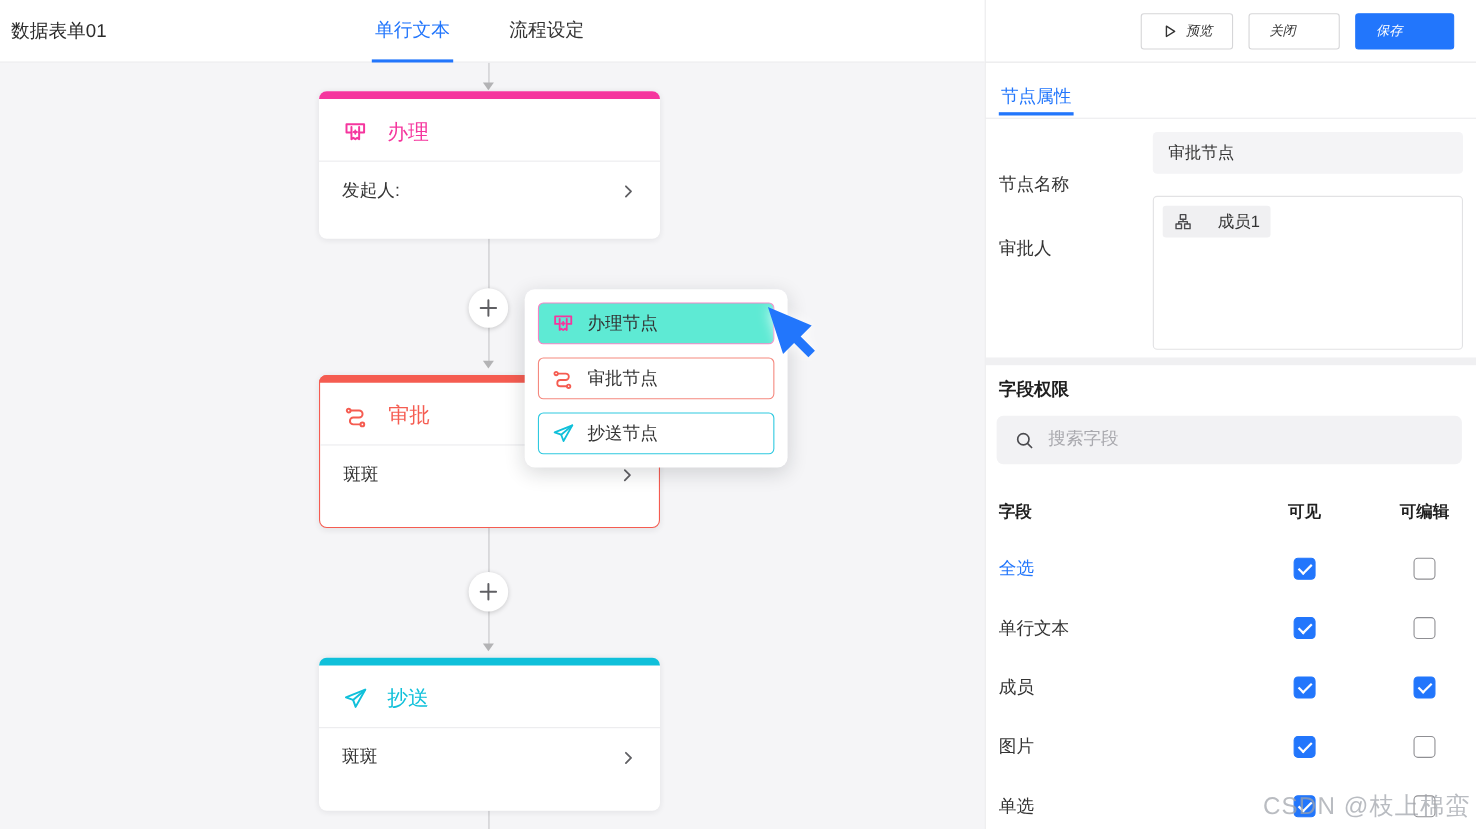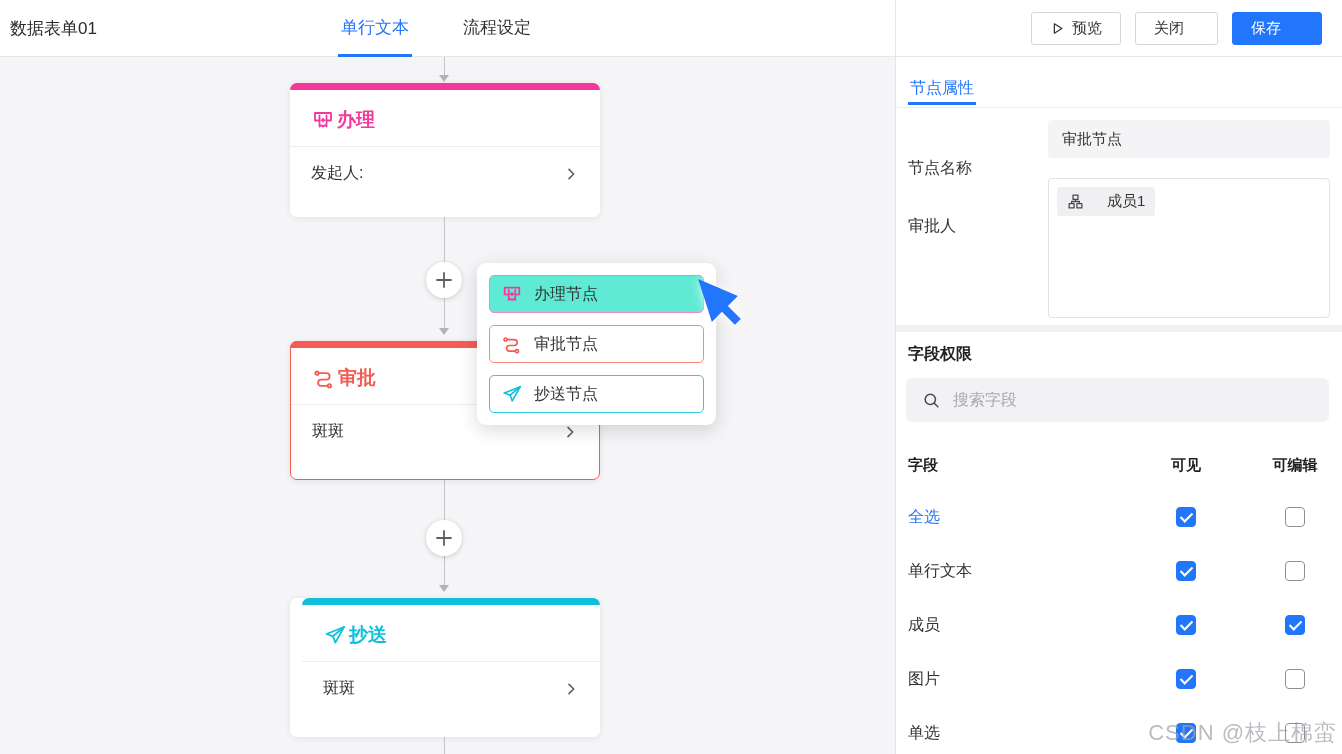--- a/index.html
+++ b/index.html
@@ -14,21 +14,21 @@
   .tabs { position:absolute; left:338px; top:0; height:57px; display:flex; gap:48px; }
   .tab { display:flex; align-items:center; font-size:17px; color:#333; border-bottom:3px solid transparent; padding:0 3px; cursor:pointer; }
   .tab.active { color:#2276fc; border-bottom-color:#2276fc; }
 
   .canvas { position:relative; flex:1; background:#f5f5f7; overflow:hidden; }
   .vline { position:absolute; left:444px; width:1px; background:#c6c6c8; }
   .arrow-down { position:absolute; left:439px; width:0; height:0; border-left:5px solid transparent; border-right:5px solid transparent; border-top:7px solid #b3b3b5; }
 
   .node { position:absolute; left:290px; width:310px; background:#fff; border-radius:7px; box-shadow:0 1px 6px rgba(30,34,40,.09); }
   .node-topbar { height:7px; border-radius:7px 7px 0 0; }
-  .node-head { display:flex; align-items:center; gap:2px; padding:17px 21px 13px; font-size:19px; font-weight:700;text-align:right; }
+  .node-head { display:flex; align-items:center; gap:17px; padding:17px 21px 13px; font-size:19px; font-weight:400;text-align:right; }
   .node-divider { height:1px; background:#ececee; }
   .node-body { display:flex; align-items:center; justify-content:space-between; padding:16px 21px; font-size:16px; color:#333; }
   .node.selected { border:1px solid #f55c51; }
   .node.selected .node-topbar { margin:-1px -1px 0; height:7px; }
 
   .pink { color:#f5369e; } .bar-pink { background:#f5369e; }
   .red  { color:#f55c51; } .bar-red  { background:#f55c51; }
   .cyan { color:#10c0da; } .bar-cyan { background:#10c0da; }
 
   .plus-btn { position:absolute; left:426px; width:36px; height:36px; border-radius:50%; background:#fff; box-shadow:0 1px 5px rgba(0,0,0,.18); display:flex; align-items:center; justify-content:center; cursor:pointer; z-index:3; }
@@ -39,21 +39,21 @@
   .popup-item + .popup-item { margin-top:12px; }
   .popup-item.opt-banli { border-color:#f286c5; background:#5eead4; }
   .popup-item.opt-shenpi { border-color:#f5897f; }
   .popup-item.opt-chaosong { border-color:#2fc9e0; }
 
   .cursor-arrow { position:absolute; left:692px; top:219px; z-index:9; filter:drop-shadow(0 0 6px rgba(255,255,255,.9)); }
 
   
   .right-col { width:447px; height:754px; border-left:1px solid #e4e4e6; display:flex; flex-direction:column; background:#fff; }
   .header-right { height:57px; border-bottom:1px solid #e7e7e9; display:flex; align-items:center; justify-content:flex-end; gap:14px; padding-right:20px; flex:0 0 auto; }
-  .btn { height:33px; min-width:83px; padding:0 18px; border:1px solid #d6d6d8; border-radius:3px; background:#fff; font-size:15px; color:#333; display:flex; align-items:center; justify-content:space-between; gap:7px; cursor:pointer; font-family:inherit; }
+  .btn { height:33px; min-width:83px; padding:0 18px; border:1px solid #d6d6d8; border-radius:3px; background:#fff; font-size:12px; color:#333; display:flex; align-items:center; justify-content:space-between; gap:7px; cursor:pointer; font-family:inherit;font-style:italic; }
   .btn.primary { background:#2276fc; border-color:#2276fc; color:#fff; min-width:90px; }
 
   .panel { position:relative; flex:1; }
   .panel-tab { position:absolute; left:12px; top:18px; height:30px; display:flex; align-items:center; font-size:16px; font-weight:500; color:#2276fc; border-bottom:3px solid #2276fc; padding:0 2px; cursor:pointer; z-index:2; }
   .panel-tab-border { position:absolute; left:0; right:0; top:50px; height:1px; background:#ececee; }
 
   .form-label { position:absolute; left:12px; font-size:16px; color:#333;margin-top:29px; }
   .name-input { position:absolute; left:152px; top:63px; width:282px; height:38px; background:#f4f4f6; border:none; border-radius:4px; font-size:15px; color:#333; padding:0 14px; font-family:inherit; outline:none; }
   .approver-box { position:absolute; left:152px; top:121px; width:282px; height:140px; background:#fff; border:1px solid #e2e2e4; border-radius:4px; padding:8px; }
   .member-tag { display:inline-flex; align-items:center; gap:23px; background:#f0f0f2; border-radius:3px; padding:5px 10px; font-size:15px; color:#333; }
@@ -149,21 +149,21 @@
             </svg>
         </div>
       </div>
 
       <div class="plus-btn" style="top:463px;">
         <svg width="20" height="20" viewBox="0 0 20 20" stroke="#5f5f63" stroke-width="1.8" stroke-linecap="round">
             <path d="M10 3 V17 M3 10 H17"></path>
           </svg>
       </div>
 
-      <div class="node" style="top:541px;height:139px;padding-left:12px;">
+      <div class="node" style="top:541px;height:139px;">
         <div class="node-topbar bar-cyan"></div>
         <div class="node-head cyan">
           <svg width="24" height="24" viewBox="0 0 24 24" fill="none" stroke="currentColor" stroke-width="1.8" stroke-linejoin="round" stroke-linecap="round">
             <path d="M21 4 L3.5 11 L10 13.3 L12.3 19.6 Z"></path>
             <path d="M10 13.3 L21 4"></path>
           </svg>
           <span>抄送</span>
         </div>
         <div class="node-divider"></div>
         <div class="node-body">

